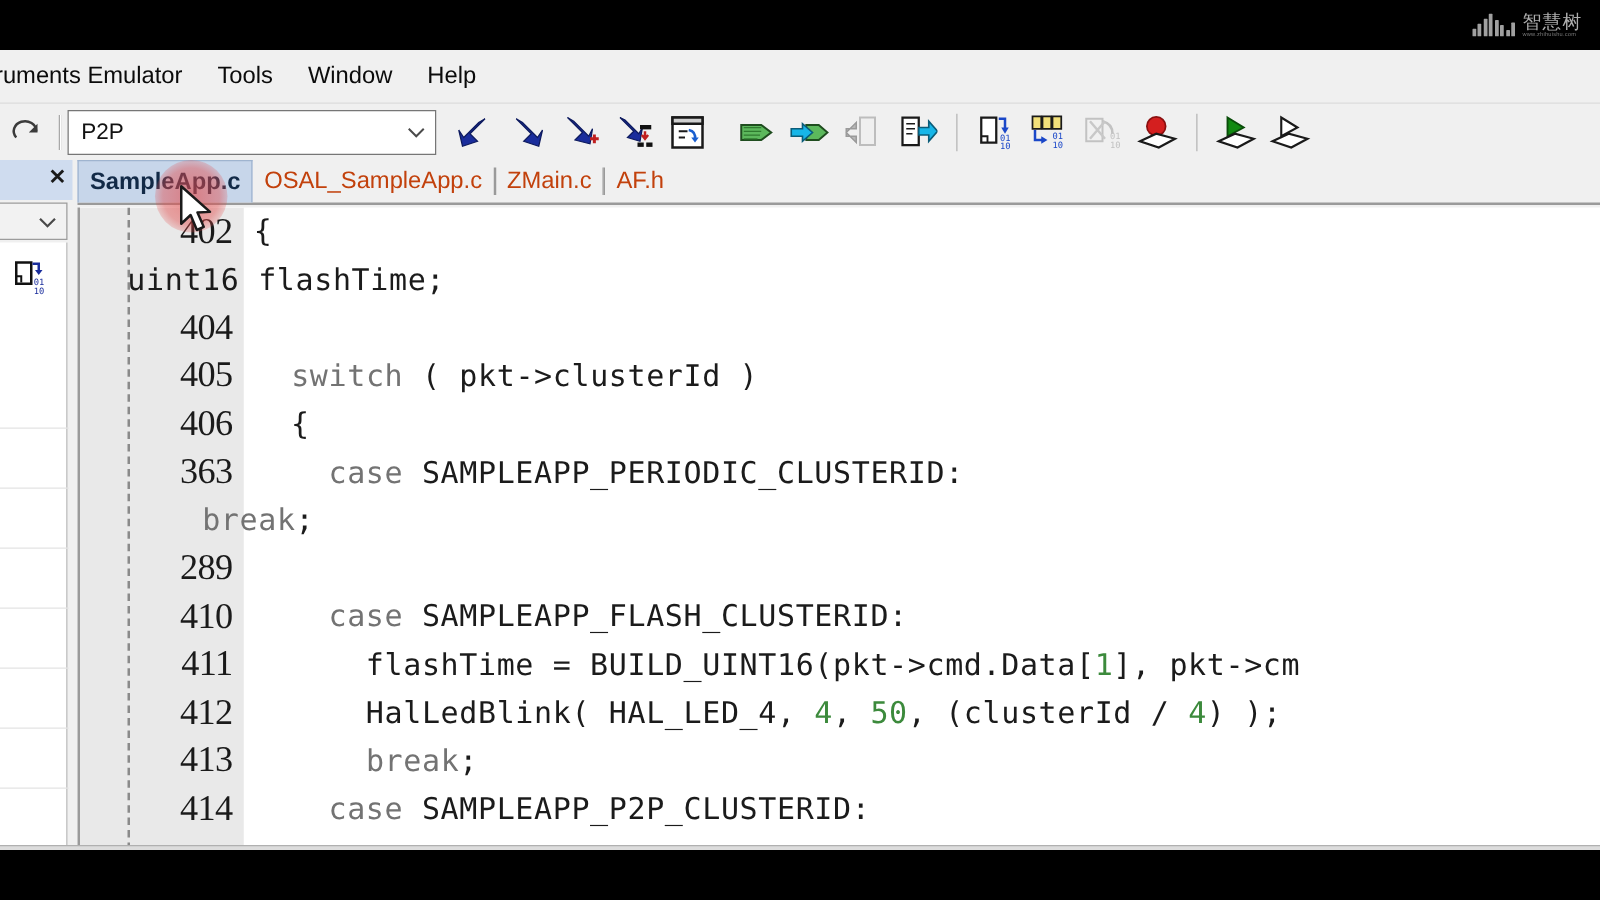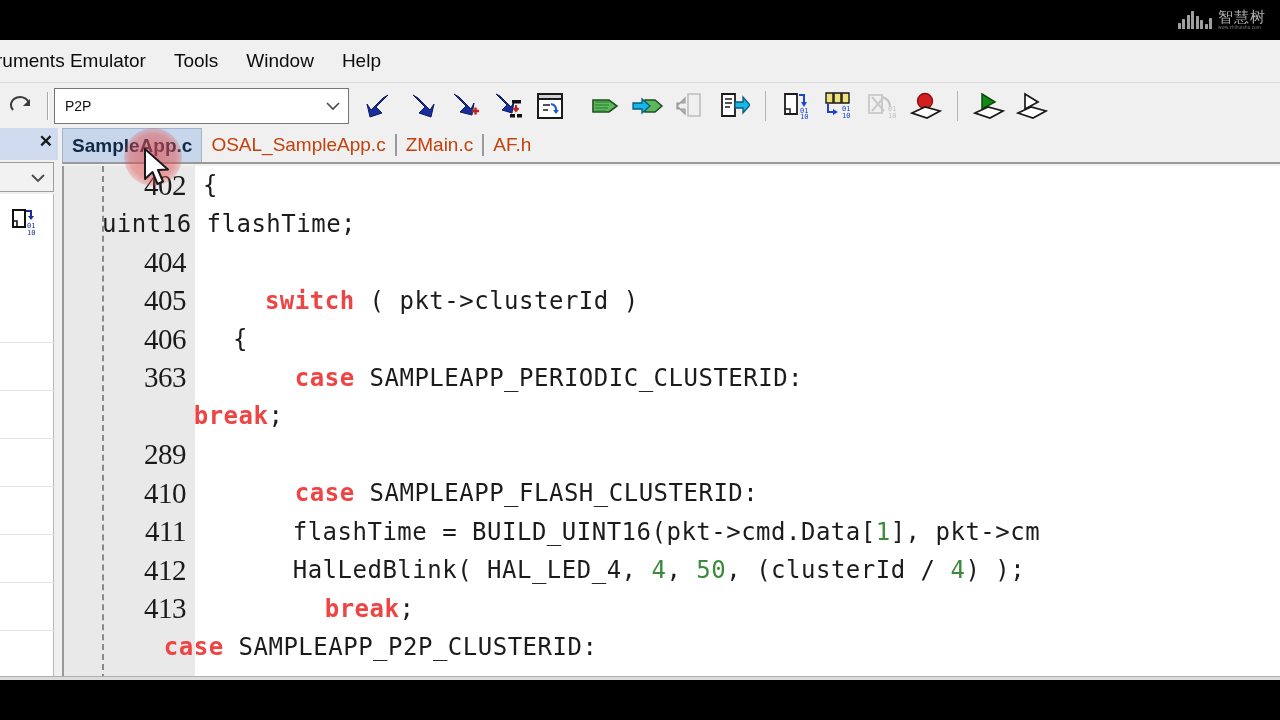--- a/index.html
+++ b/index.html
@@ -35,21 +35,21 @@
 
   
   .toolbar { position: absolute; left: 0; top: 42px; width: 1280px; height: 46px;
              background: #f0f0f0; display: flex; align-items: center;
              border-top: 1px solid #dcdcdc; }
   .tb-redo { width: 44px; height: 34px; display: flex; align-items: center; justify-content: center; }
   .tb-sep-v { width: 2px; height: 28px; background: #a8a8a8; margin: 0 3px; border-right: 1px solid #fff; }
 
   .combo { position: relative; width: 295px; height: 36px; background: #fff;
            border: 1px solid #767676; display: flex; align-items: center; margin-left: 2px; }
-  .combo-text { font-size: 14px; color: #111; padding-left: 10px; flex: 1; }
+  .combo-text { font-size: 18px; color: #111; padding-left: 10px; flex: 1; }
   .combo-arrow { width: 30px; display: flex; align-items: center; justify-content: center; }
 
   .tb-icons { display: flex; align-items: center; height: 46px; margin-left: 10px; gap: 5px; }
   .tb-btn { width: 38px; height: 40px; display: flex; align-items: center; justify-content: center; }
   .tb-gap { width: 7px; }
   .tb-div { width: 1px; height: 30px; background: #b4b4b4; margin: 0 7px; }
 
   
   .workspace { position: absolute; left: 0; top: 88px; width: 1280px; height: 552px; background: #f0f0f0; }
 
@@ -75,21 +75,21 @@
             background: #fff; border-left: 2px solid #9a9a9a; overflow: hidden; }
   .gutter { position: absolute; left: 0; top: 0; width: 131px; height: 514px; background: #e9e9e9; }
   .fold-line { position: absolute; left: 38px; top: 0; width: 0; height: 514px;
                border-left: 2px dashed #8a8a8a; }
   .code-rows { position: absolute; left: 0; top: 0; width: 1218px; }
   .row { height: 38.5px; display: flex; align-items: center; }
   .lineno { width: 131px; text-align: right; padding-right: 9px;
             font-family: "Liberation Serif", serif; font-size: 29px; color: #1a1a1a; letter-spacing: -.5px; }
   .codetext { flex: 1; padding-left: 8px; white-space: pre;
               font-family: "DejaVu Sans Mono", monospace; font-size: 24px; color: #1b1b1b; letter-spacing: .5px; }
-  .kw { font-weight: bold; color: #ef4444; margin-left: 32px; }
+  .kw { font-weight: normal; color: #737373; }
   .num { color: #3c8a3c; }
   .sym { color: #1b1b1b; }
 
   
 
   
   .click-ring { position: absolute; left: 124px; top: 128px; width: 58px; height: 58px;
                 border-radius: 50%; background: radial-gradient(circle, rgba(226,72,72,.62) 0%, rgba(226,72,72,.45) 55%, rgba(226,72,72,.10) 78%, rgba(226,72,72,0) 100%);
                 z-index: 50; pointer-events: none; }
   .cursor { position: absolute; left: 143px; top: 148px; z-index: 51; pointer-events: none; }
@@ -358,20 +358,21 @@
             </div>
             <div class="row">
               <div class="lineno">412</div>
               <div class="codetext"><span class="sym">      HalLedBlink( HAL_LED_4, </span><span class="num">4</span><span class="sym">, </span><span class="num">50</span><span class="sym">, (clusterId / </span><span class="num">4</span><span class="sym">) );</span></div>
             </div>
             <div class="row">
               <div class="lineno">413</div>
               <div class="codetext"><span class="sym">      </span><span class="kw">break</span><span class="sym">;</span></div>
             </div>
             <div class="row">
+              <div class="lineno">414</div>
               <div class="codetext"><span class="sym">    </span><span class="kw">case</span><span class="sym"> SAMPLEAPP_P2P_CLUSTERID:</span></div>
             </div>
           </div>
       </div>
 
     </div>
 
     <div class="frame-bottom"></div>
   </div>
 

